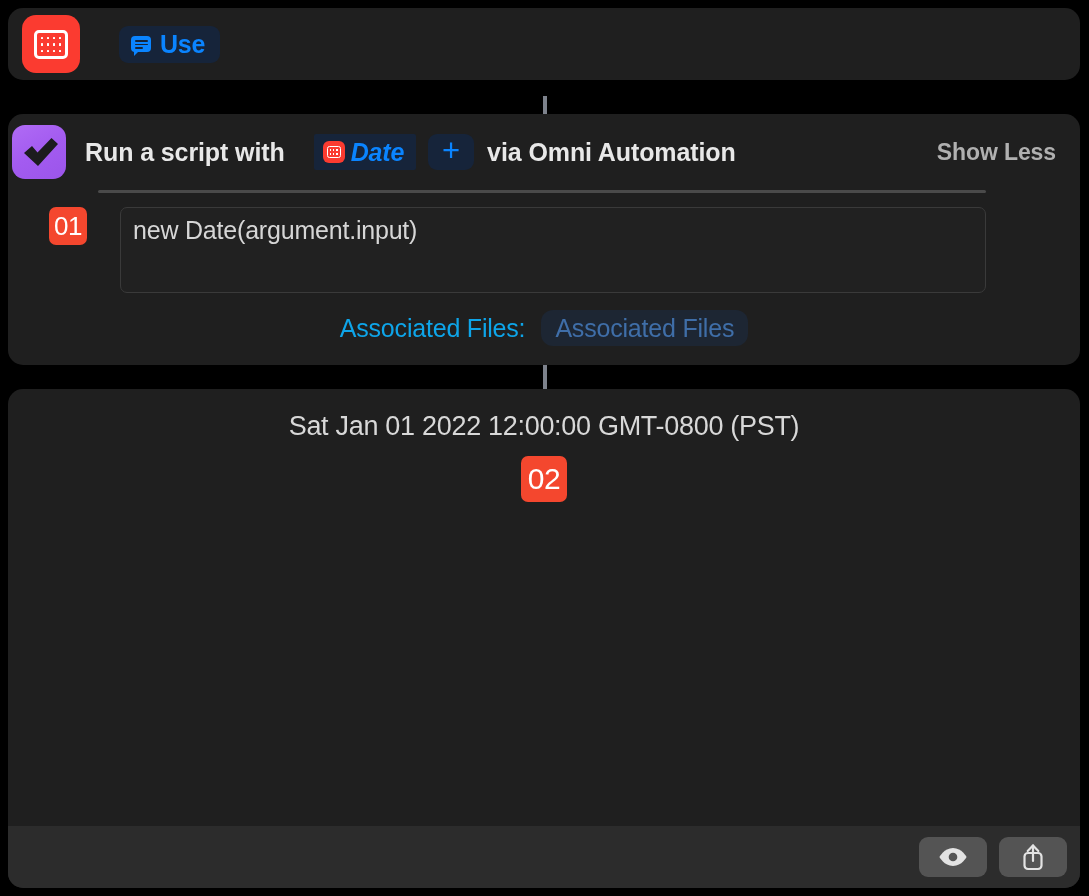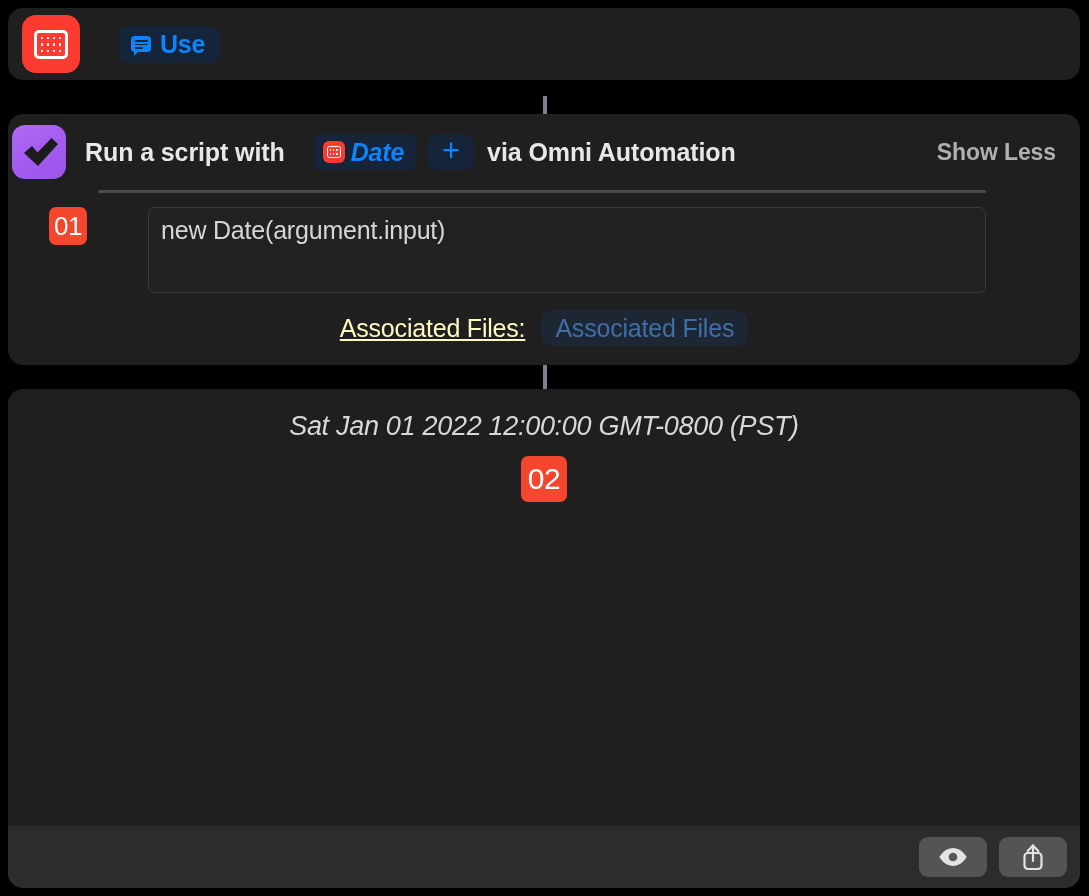--- a/index.html
+++ b/index.html
@@ -259,21 +259,21 @@
     background: #f4472e;
     color: #ffffff;
     font-size: 26px;
     display: flex;
     align-items: center;
     justify-content: center;
     flex: 0 0 auto;
     letter-spacing: -0.5px;
   }
   .code-box {
-    margin-left: 28px;
+    margin-left: 0;
     flex: 1 1 auto;
     height: 86px;
     border: 1px solid #3a3a3a;
     border-radius: 7px;
     background: #212121;
     box-sizing: border-box;
     padding: 8px 12px;
   }
   .code-text {
     color: #d6d6d6;
@@ -283,24 +283,23 @@
   }
 
   .assoc-row {
     display: flex;
     align-items: center;
     justify-content: center;
     margin-top: 17px;
     gap: 16px;
   }
   .assoc-label {
-    color: #fef9c3;
+    color: #0ea5e9;
     font-size: 25px;
     letter-spacing: -0.2px;
-    text-decoration: underline;
   }
   .assoc-pill {
     height: 36px;
     display: inline-flex;
     align-items: center;
     padding: 0 14px;
     border-radius: 12px;
     background: #1d2633;
     color: #3f6ea8;
     font-size: 25px;
@@ -319,21 +318,20 @@
   }
   .result-body {
     flex: 1 1 auto;
     padding-top: 22px;
     text-align: center;
   }
   .result-text {
     color: #d8d8d8;
     font-size: 27px;
     letter-spacing: -0.3px;
-    font-style: italic;
   }
   .result-chip {
     margin: 14px auto 0 auto;
     width: 46px;
     height: 46px;
     border-radius: 7px;
     background: #f4472e;
     color: #ffffff;
     font-size: 30px;
     display: flex;

